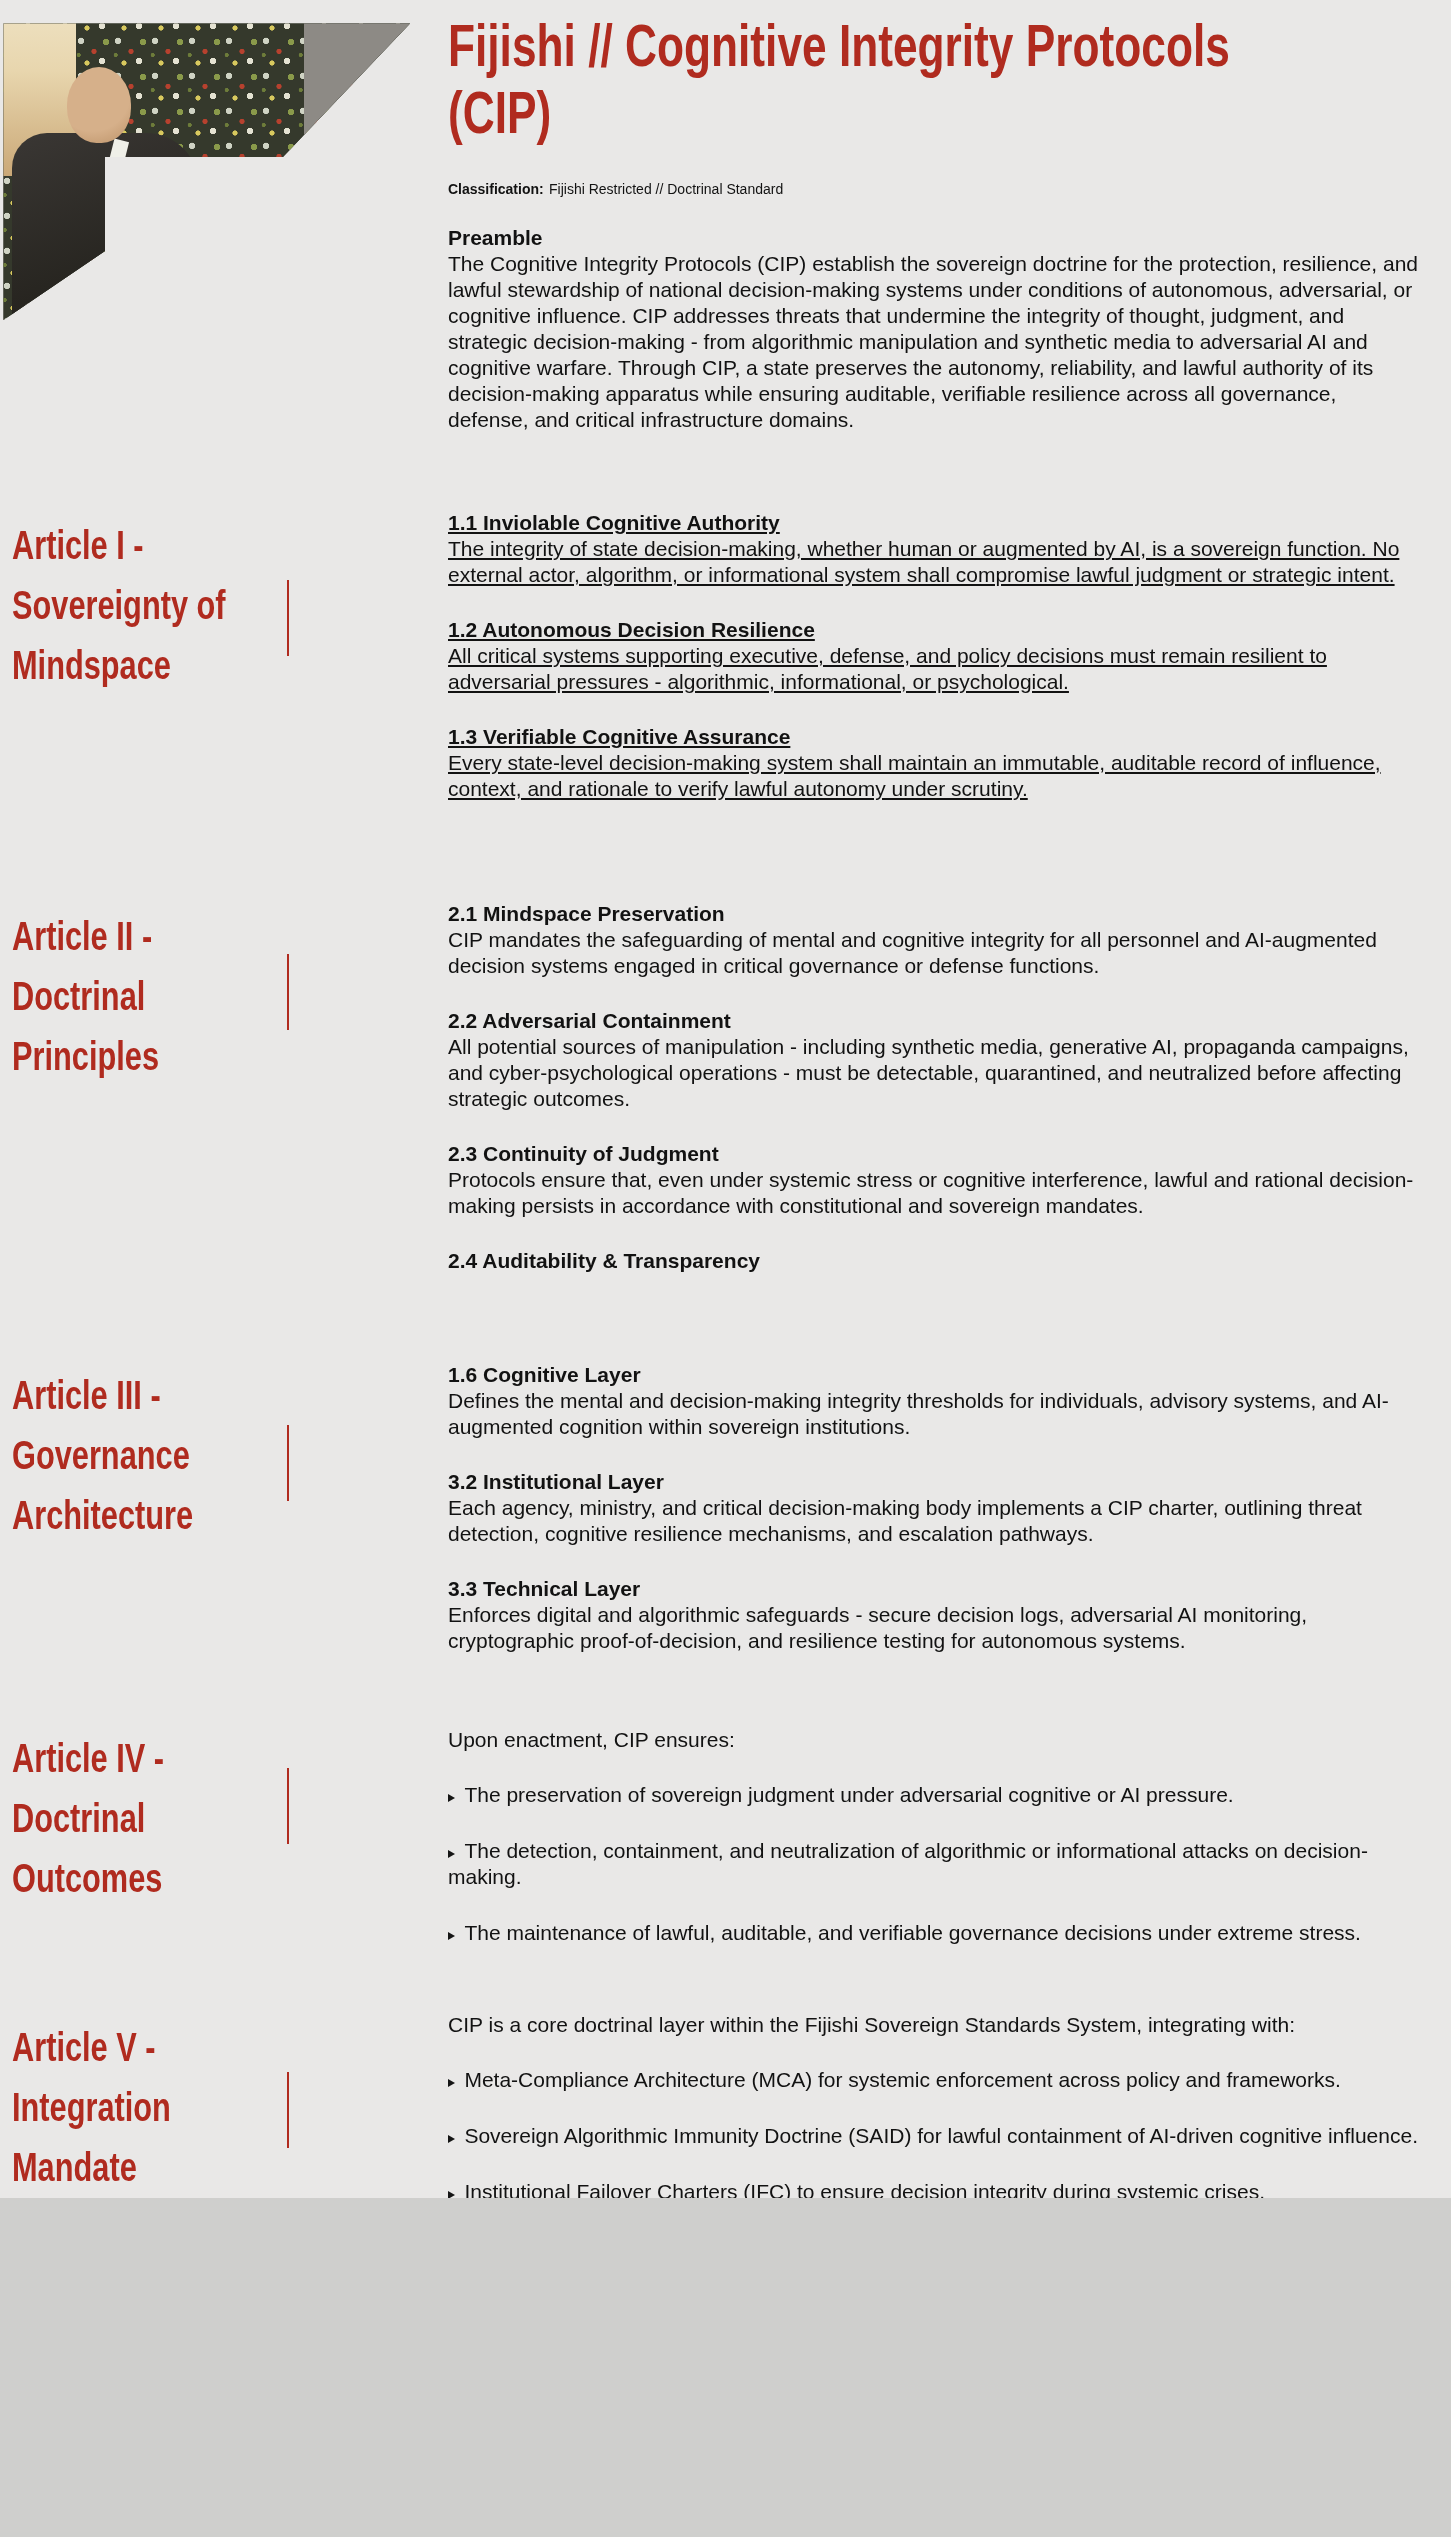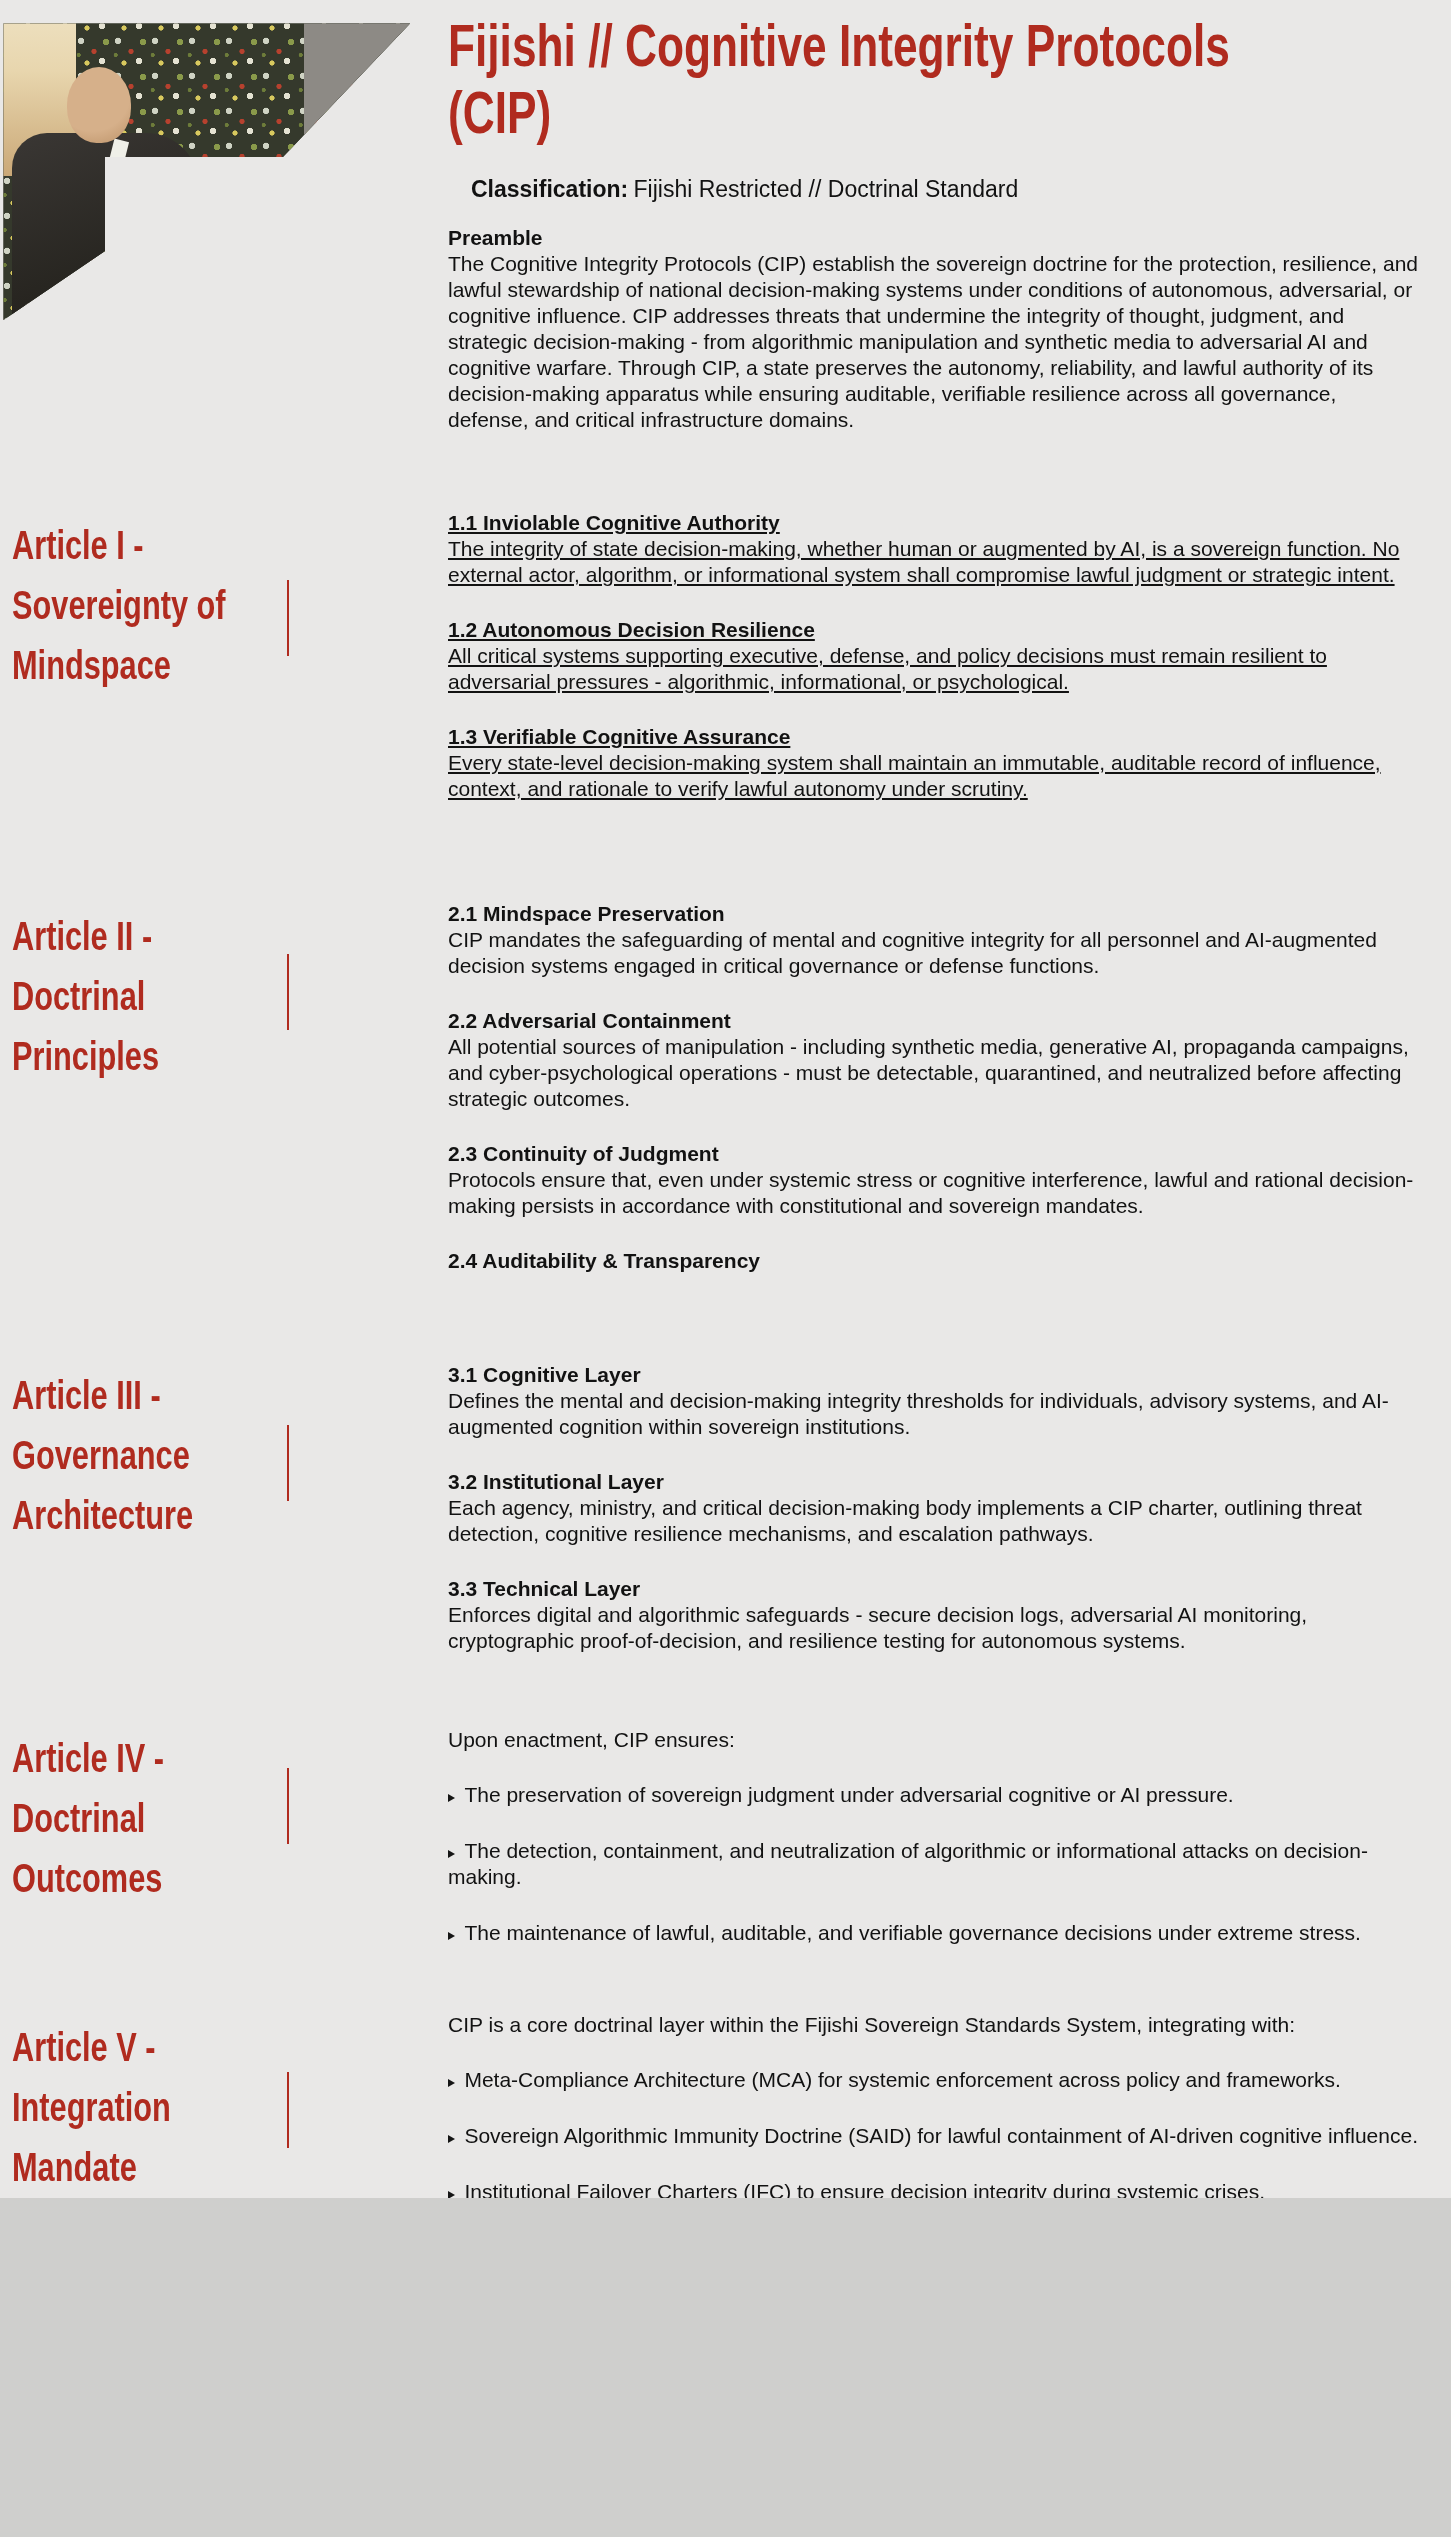--- a/index.html
+++ b/index.html
@@ -3,21 +3,21 @@
 <meta charset="utf-8">
 <style>
   html,body{margin:0;padding:0;}
   body{background:#cfcfcd;font-family:"Liberation Sans","DejaVu Sans",sans-serif;}
   #page{position:relative;width:1452px;height:2198px;background:#e9e8e7;overflow:hidden;}
 
   
   .condensed{transform:scaleX(0.75);transform-origin:0 0;}
   .doc-title{position:absolute;left:448px;top:13px;width:1300px;
              font-size:59px;font-weight:700;line-height:67px;color:#b02b1f;}
-  .classification{position:absolute;left:448px;top:176px;font-size:23px;line-height:26px;color:#121212;width:972px;margin-left:23px;}
+  .classification{position:absolute;left:448px;top:176px;font-size:14px;line-height:26px;color:#121212;width:972px;}
   .classification .lab{font-weight:700;margin-right:5.3px;}
   .preamble{position:absolute;left:448px;top:225px;width:972px;font-size:21px;line-height:26px;color:#121212;}
   .preamble .sec-title{font-weight:700;}
 
   .article-heading{position:absolute;left:11.7px;width:574px;
                    font-size:41px;font-weight:700;line-height:60px;color:#b02b1f;}
   .redline{position:absolute;left:287px;width:2.3px;height:76px;background:#b02b1f;}
 
   .article-content{position:absolute;left:448px;width:972px;font-size:21px;line-height:26px;color:#121212;}
   .section{margin-bottom:29px;}
@@ -170,21 +170,21 @@
   </div>
 
   <div class="article-heading condensed" style="top:1365px;">
     <div>Article III -</div>
     <div>Governance</div>
     <div>Architecture</div>
   </div>
   <div class="redline" style="top:1425px;"></div>
   <div class="article-content" style="top:1362px;">
     <div class="section">
-      <div class="sec-title">3.1 Cognitive Layer</div>
+      <div class="sec-title">1.6 Cognitive Layer</div>
       <div>Defines the mental and decision-making integrity thresholds for individuals, advisory systems, and AI-augmented cognition within sovereign institutions.</div>
     </div>
     <div class="section">
       <div class="sec-title">3.2 Institutional Layer</div>
       <div>Each agency, ministry, and critical decision-making body implements a CIP charter, outlining threat detection, cognitive resilience mechanisms, and escalation pathways.</div>
     </div>
     <div class="section">
       <div class="sec-title">3.3 Technical Layer</div>
       <div>Enforces digital and algorithmic safeguards - secure decision logs, adversarial AI monitoring, cryptographic proof-of-decision, and resilience testing for autonomous systems.</div>
     </div>

